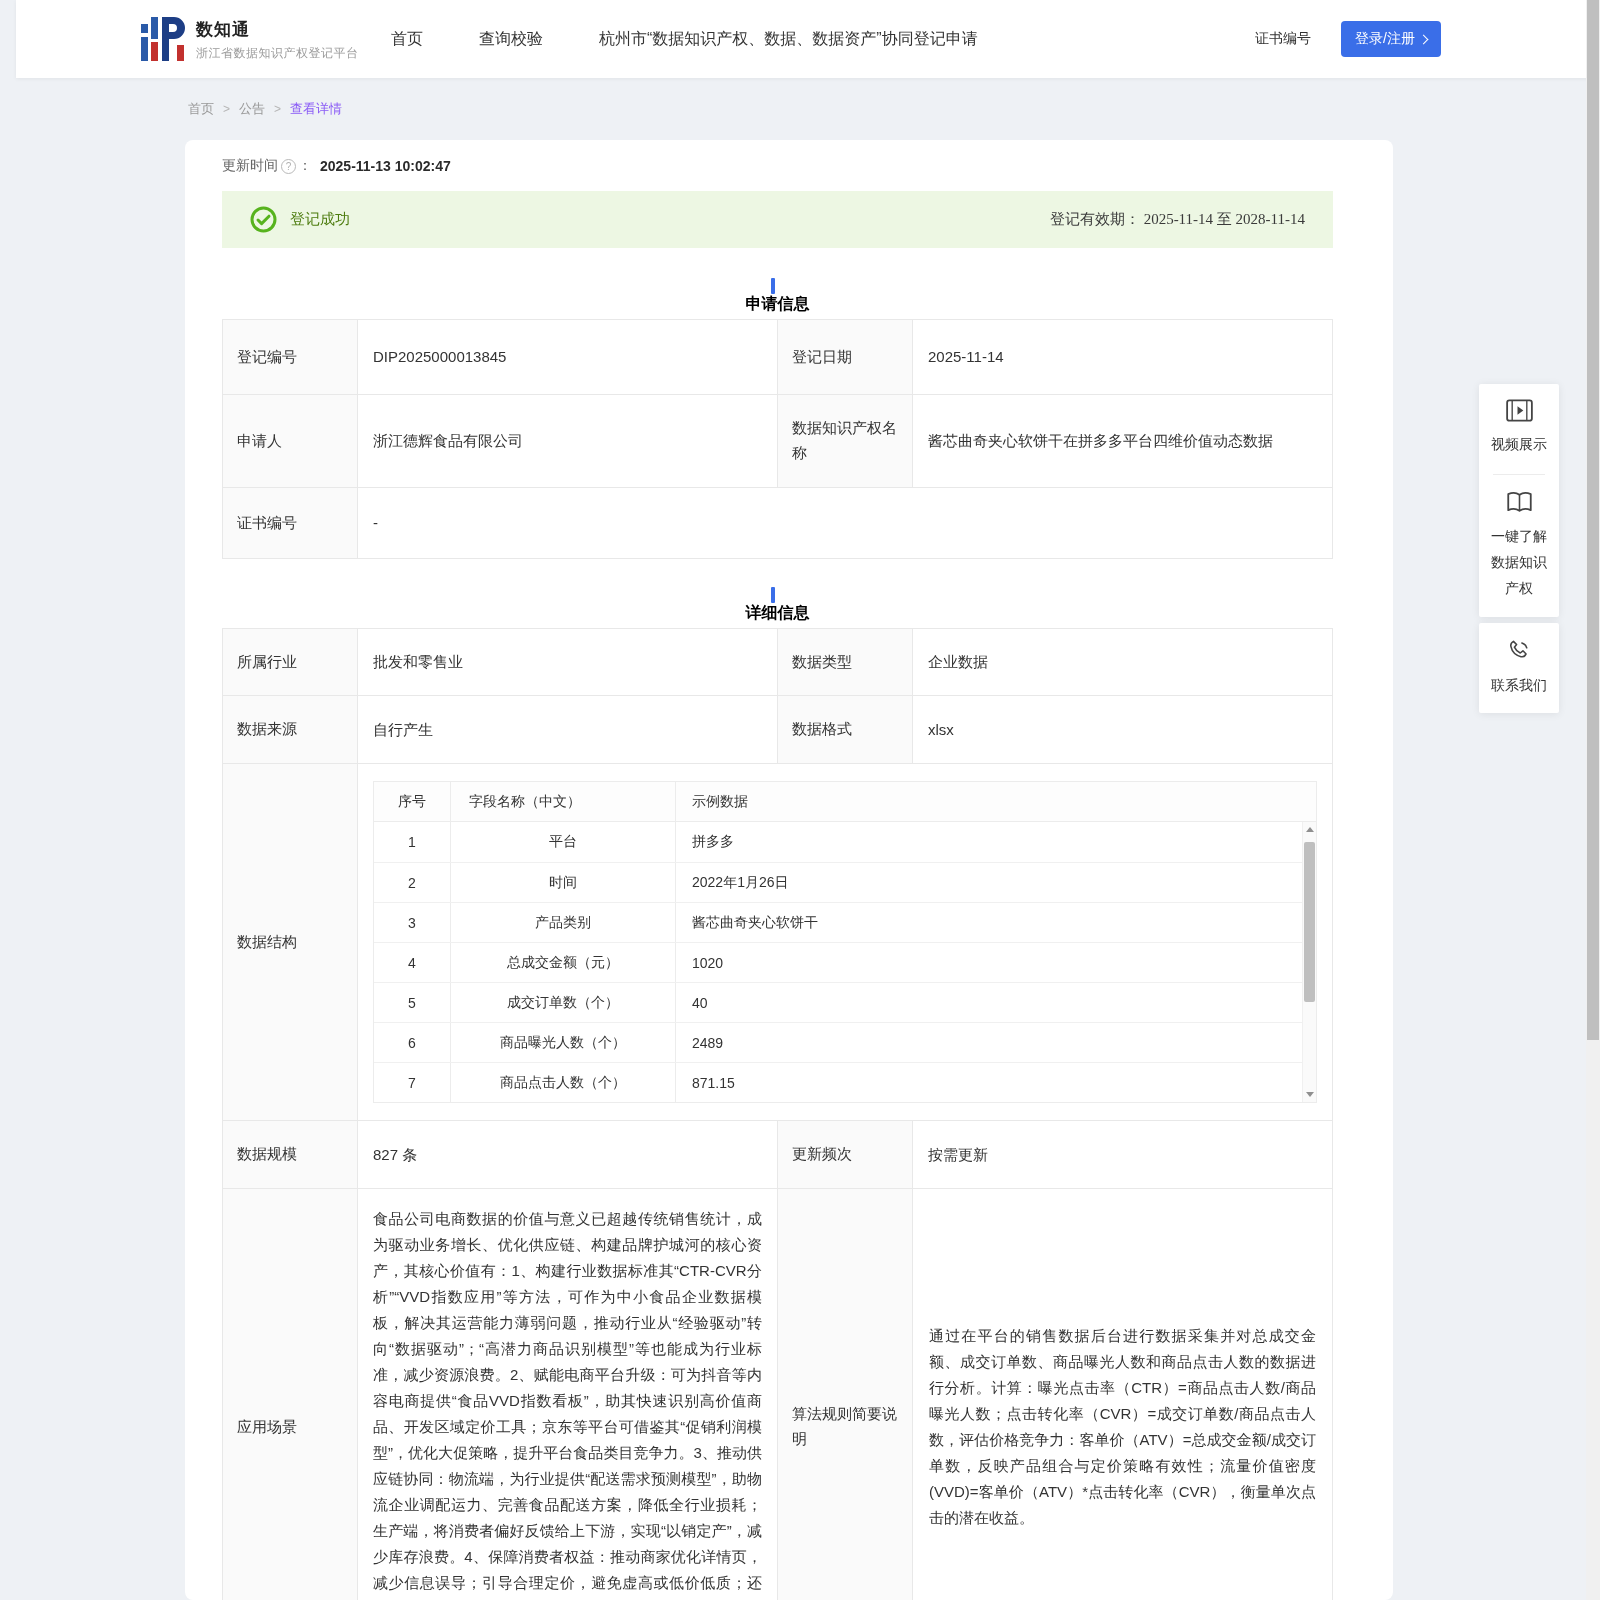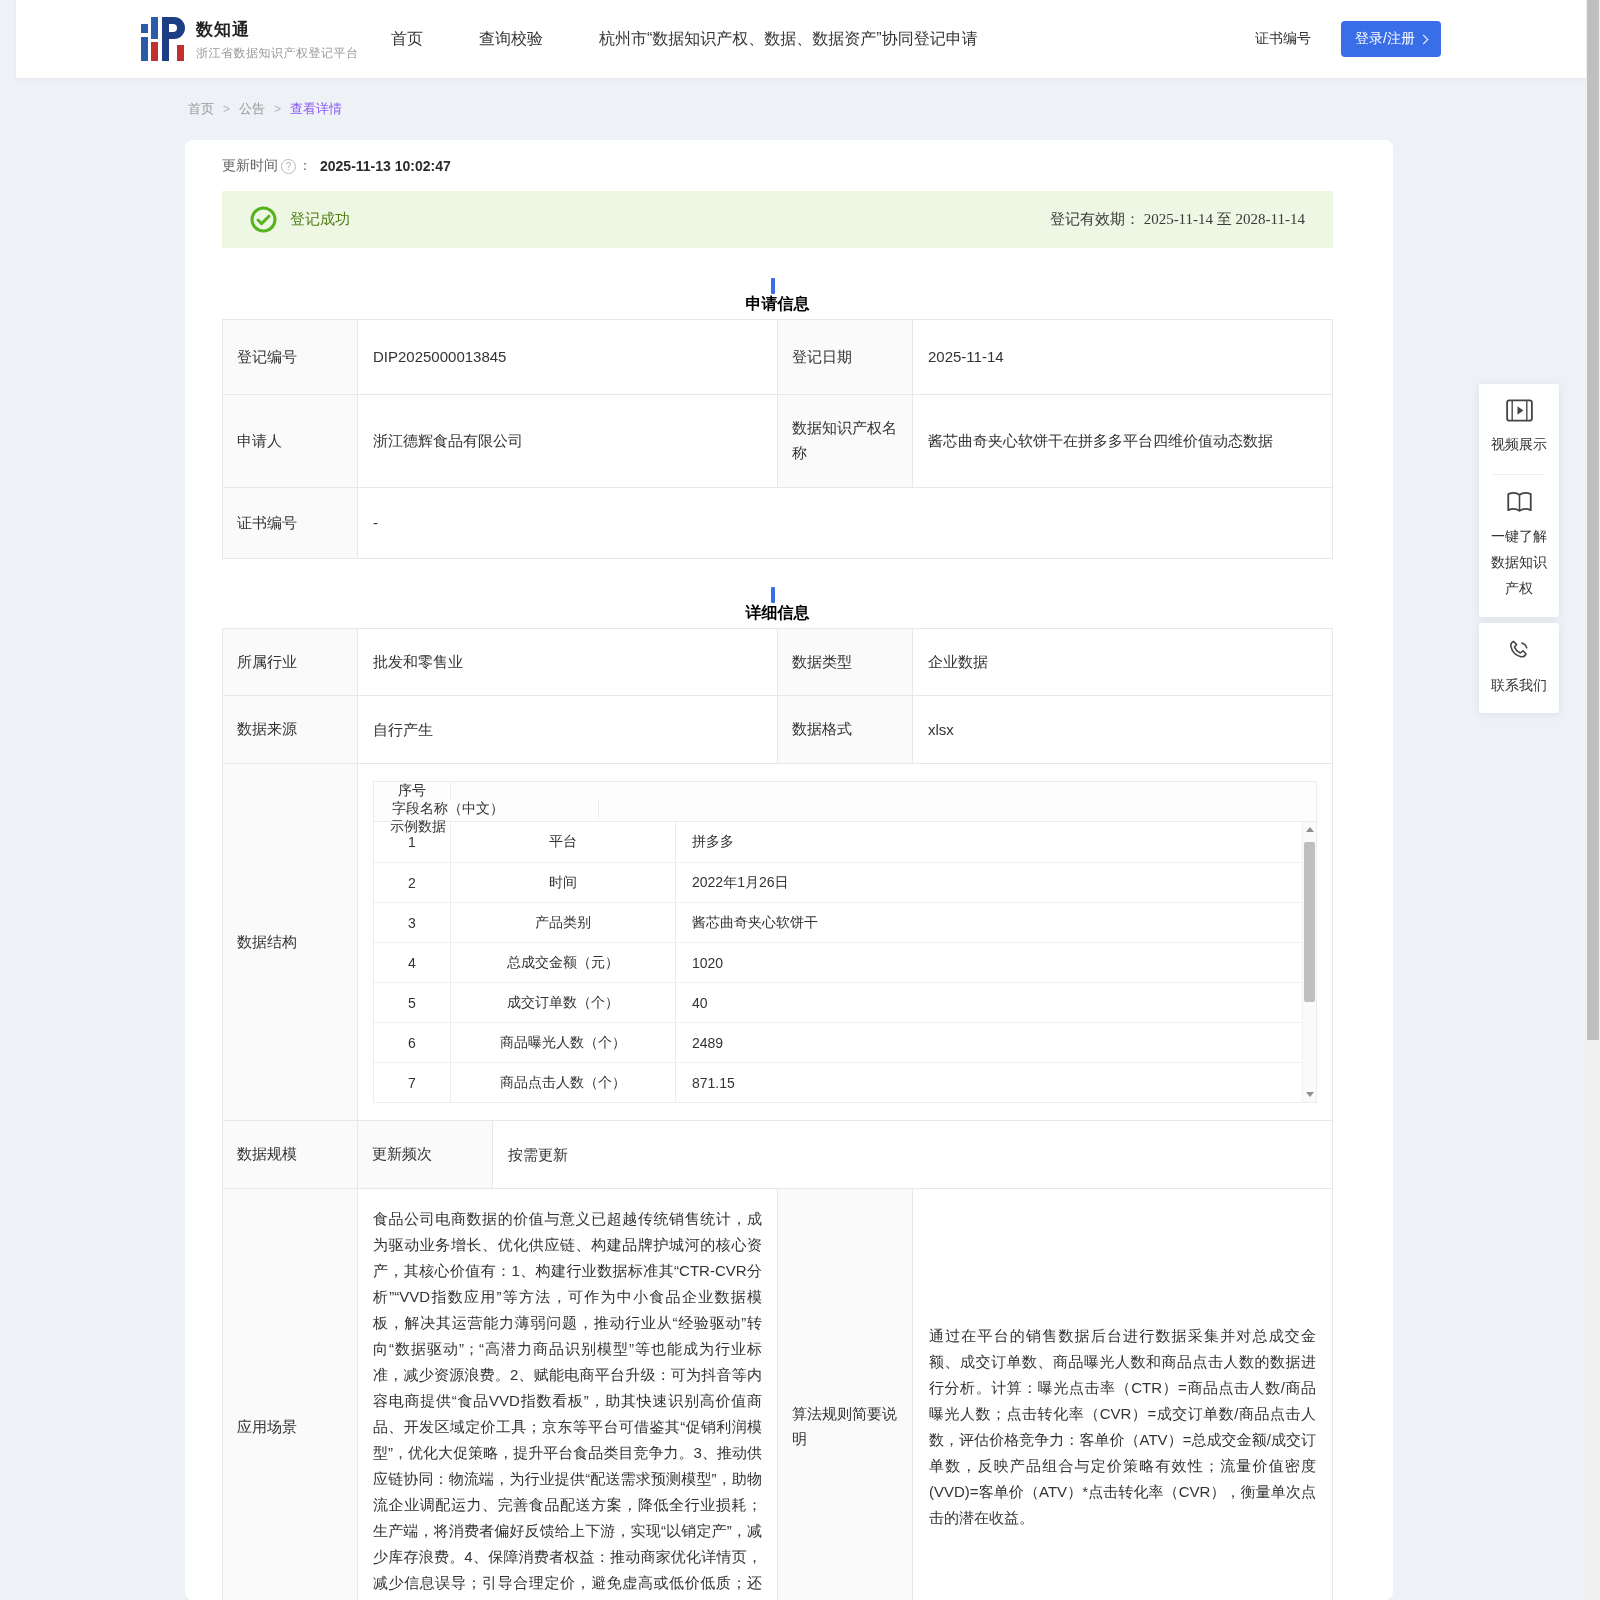--- a/index.html
+++ b/index.html
@@ -56,21 +56,21 @@
   .cv { width:420px; flex-shrink:0; border-right:1px solid #e8e8e8; display:flex; align-items:center;
         padding:10px 15px; line-height:1.6; }
   .cv.grow { flex:1; border-right:none; }
   .h74 { min-height:74px; } .h93 { min-height:93px; } .h71 { min-height:71px; }
   .h66 { min-height:66px; } .h68 { min-height:68px; }
 
   
   .cv-struct { flex:1; padding:17px 15px; }
   .struct-table { border:1px solid #ececec; font-size:14px; color:#333; position:relative; }
   .st-row { display:flex; height:40px; align-items:stretch; border-top:1px solid #f0f0f0; }
-  .st-head { border-top:none; background:#fdfdfd; border-bottom:1px solid #ececec;flex-direction:column; }
+  .st-head { border-top:none; background:#fdfdfd; border-bottom:1px solid #ececec; }
   .st-body .st-row:first-child { border-top:none; }
   .sc1 { width:77px; flex-shrink:0; border-right:1px solid #ececec; display:flex; align-items:center; justify-content:center; }
   .sc2 { width:225px; flex-shrink:0; border-right:1px solid #ececec; display:flex; align-items:center; justify-content:center; }
   .sc2.hdr { justify-content:flex-start; padding-left:18px; }
   .sc3 { flex:1; display:flex; align-items:center; padding-left:16px; }
   .st-body { position:relative; }
   .st-scroll { position:absolute; right:0; top:0; bottom:0; width:14px; background:#fafafa;
                border-left:1px solid #f0f0f0; }
   .st-scroll .arrow-up, .st-scroll .arrow-down { position:absolute; left:3px; width:0; height:0;
                border-left:4px solid transparent; border-right:4px solid transparent; }
@@ -258,20 +258,21 @@
                 <span class="st-thumb"></span>
                 <span class="arrow-down"></span>
               </div>
             </div>
           </div>
         </div>
       </div>
 
       <div class="itr h68">
         <div class="cl">数据规模</div>
+        <div class="cv">827 条</div>
         <div class="cl">更新频次</div>
         <div class="cv grow">按需更新</div>
       </div>
 
       <div class="itr row-tall">
         <div class="cl">应用场景</div>
         <div class="cv-text">食品公司电商数据的价值与意义已超越传统销售统计，成为驱动业务增长、优化供应链、构建品牌护城河的核心资产，其核心价值有：1、构建行业数据标准其“CTR-CVR分析”“VVD指数应用”等方法，可作为中小食品企业数据模板，解决其运营能力薄弱问题，推动行业从“经验驱动”转向“数据驱动”；“高潜力商品识别模型”等也能成为行业标准，减少资源浪费。2、赋能电商平台升级：可为抖音等内容电商提供“食品VVD指数看板”，助其快速识别高价值商品、开发区域定价工具；京东等平台可借鉴其“促销利润模型”，优化大促策略，提升平台食品类目竞争力。3、推动供应链协同：物流端，为行业提供“配送需求预测模型”，助物流企业调配运力、完善食品配送方案，降低全行业损耗；生产端，将消费者偏好反馈给上下游，实现“以销定产”，减少库存浪费。4、保障消费者权益：推动商家优化详情页，减少信息误导；引导合理定价，避免虚高或低价低质；还能通过区域化供给，满足消费者个性化需求，提升行业消费体验。</div>
         <div class="cl">算法规则简要说明</div>
         <div class="cv-text2">通过在平台的销售数据后台进行数据采集并对总成交金额、成交订单数、商品曝光人数和商品点击人数的数据进行分析。计算：曝光点击率（CTR）=商品点击人数/商品曝光人数；点击转化率（CVR）=成交订单数/商品点击人数，评估价格竞争力：客单价（ATV）=总成交金额/成交订单数，反映产品组合与定价策略有效性；流量价值密度(VVD)=客单价（ATV）*点击转化率（CVR），衡量单次点击的潜在收益。</div>
       </div>

